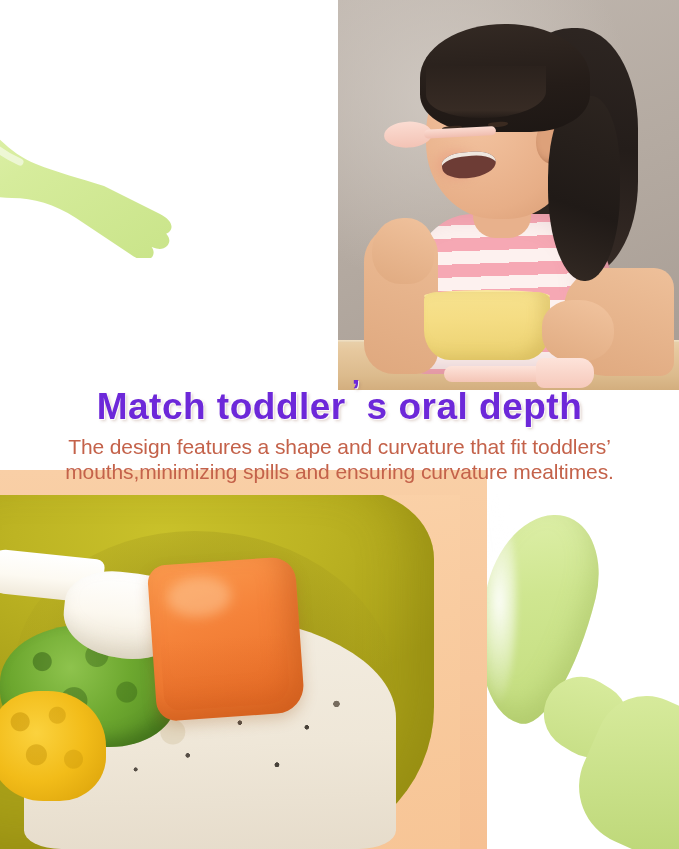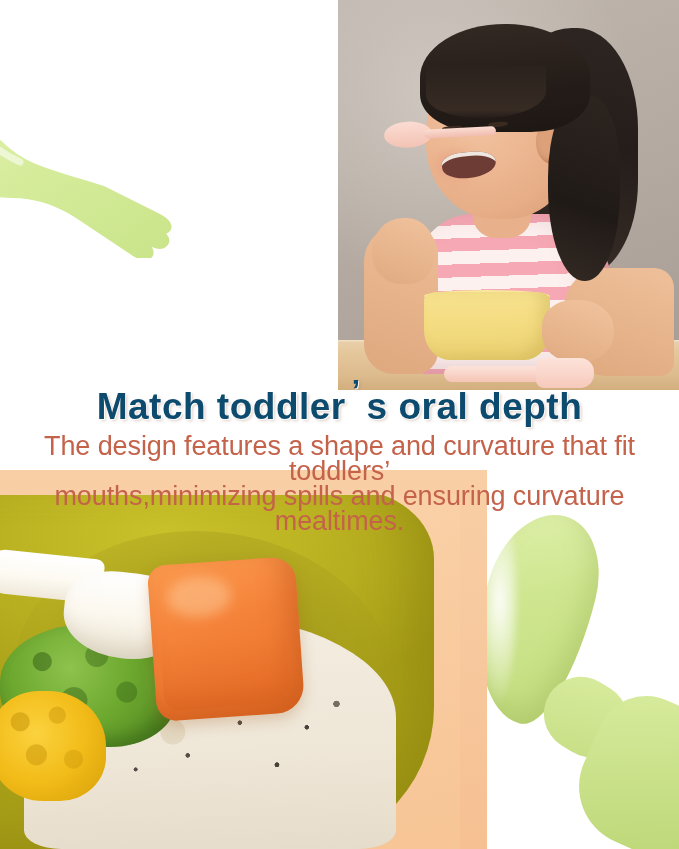--- a/index.html
+++ b/index.html
@@ -244,40 +244,40 @@
   }
   .headline {
     position: absolute;
     left: 0; top: 4px;
     width: 679px;
     text-align: center;
     font-size: 37px;
     font-weight: bold;
     letter-spacing: .5px;
     white-space: nowrap;
-    color: #0c4a6e;
+    color: #6d28d9;
     text-shadow:
        1px 1px 0 rgba(255,255,255,.85),
        2px 2px 3px rgba(160,120,100,.35);
   }
   .headline .apos {
     display: inline-block;
     vertical-align: top;
     position: relative;
     top: -13px;
     padding: 0 6px;
     font-size: 30px;
   }
   .subtitle {
     position: absolute;
     left: 0; top: 52px;
     width: 679px;
     text-align: center;
     color: #c4624a;
-    font-size: 27px;
+    font-size: 21px;
     line-height: 25px;
     letter-spacing: -.1px;
   }
   .subtitle .l2 { display: block; }
 
   
   .peach-band {
     position: absolute;
     left: 0; top: 470px;
     width: 487px; height: 379px;

